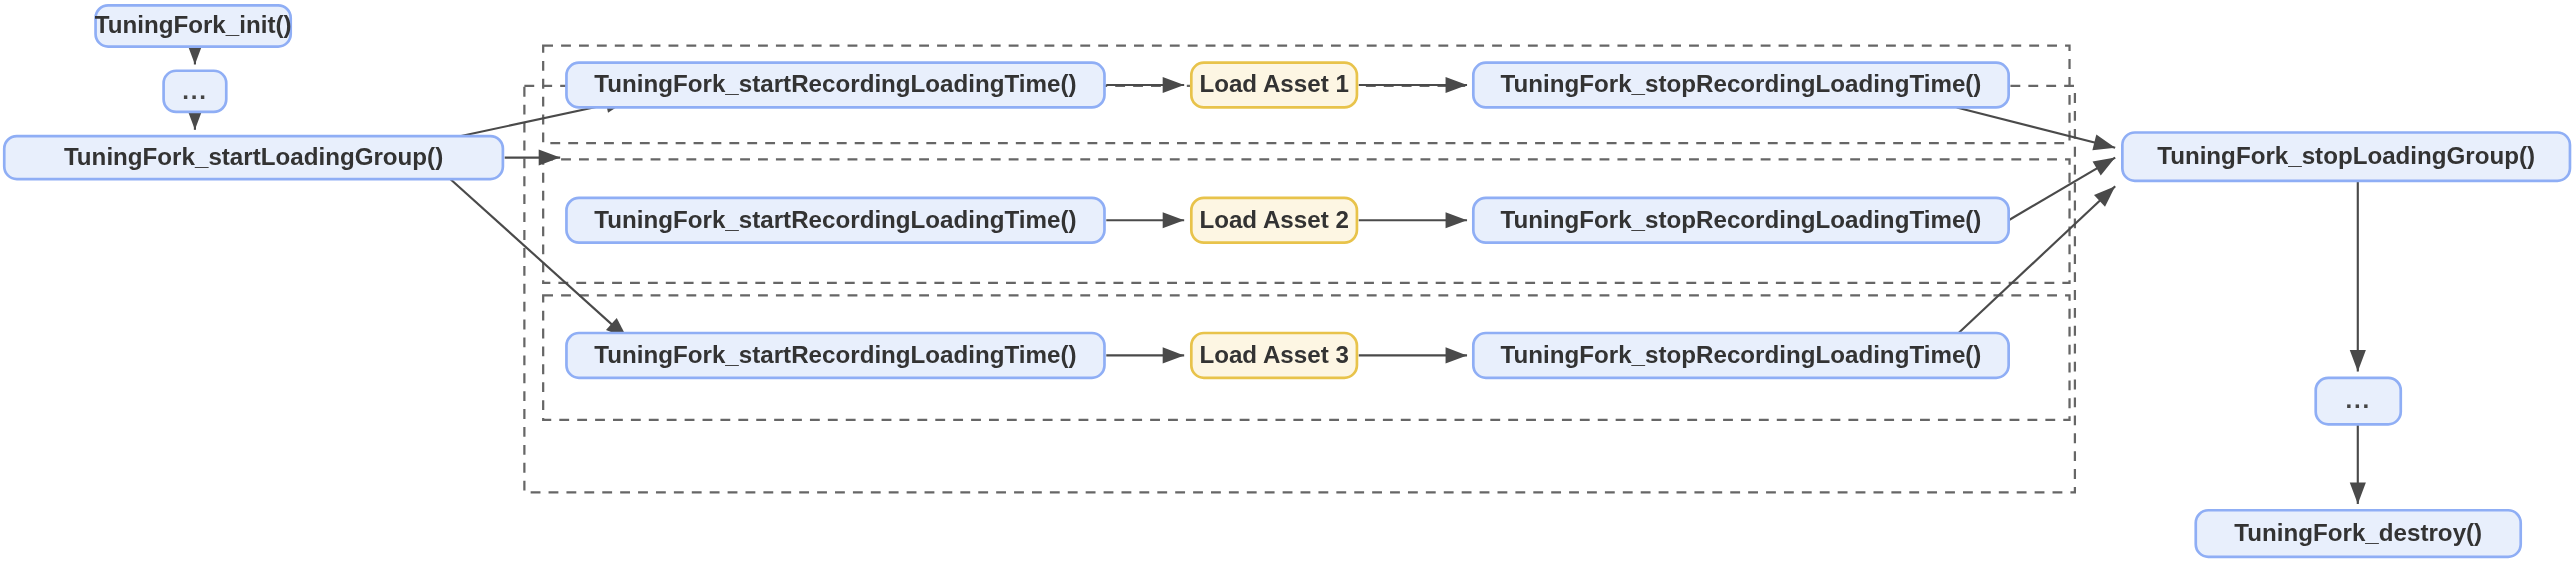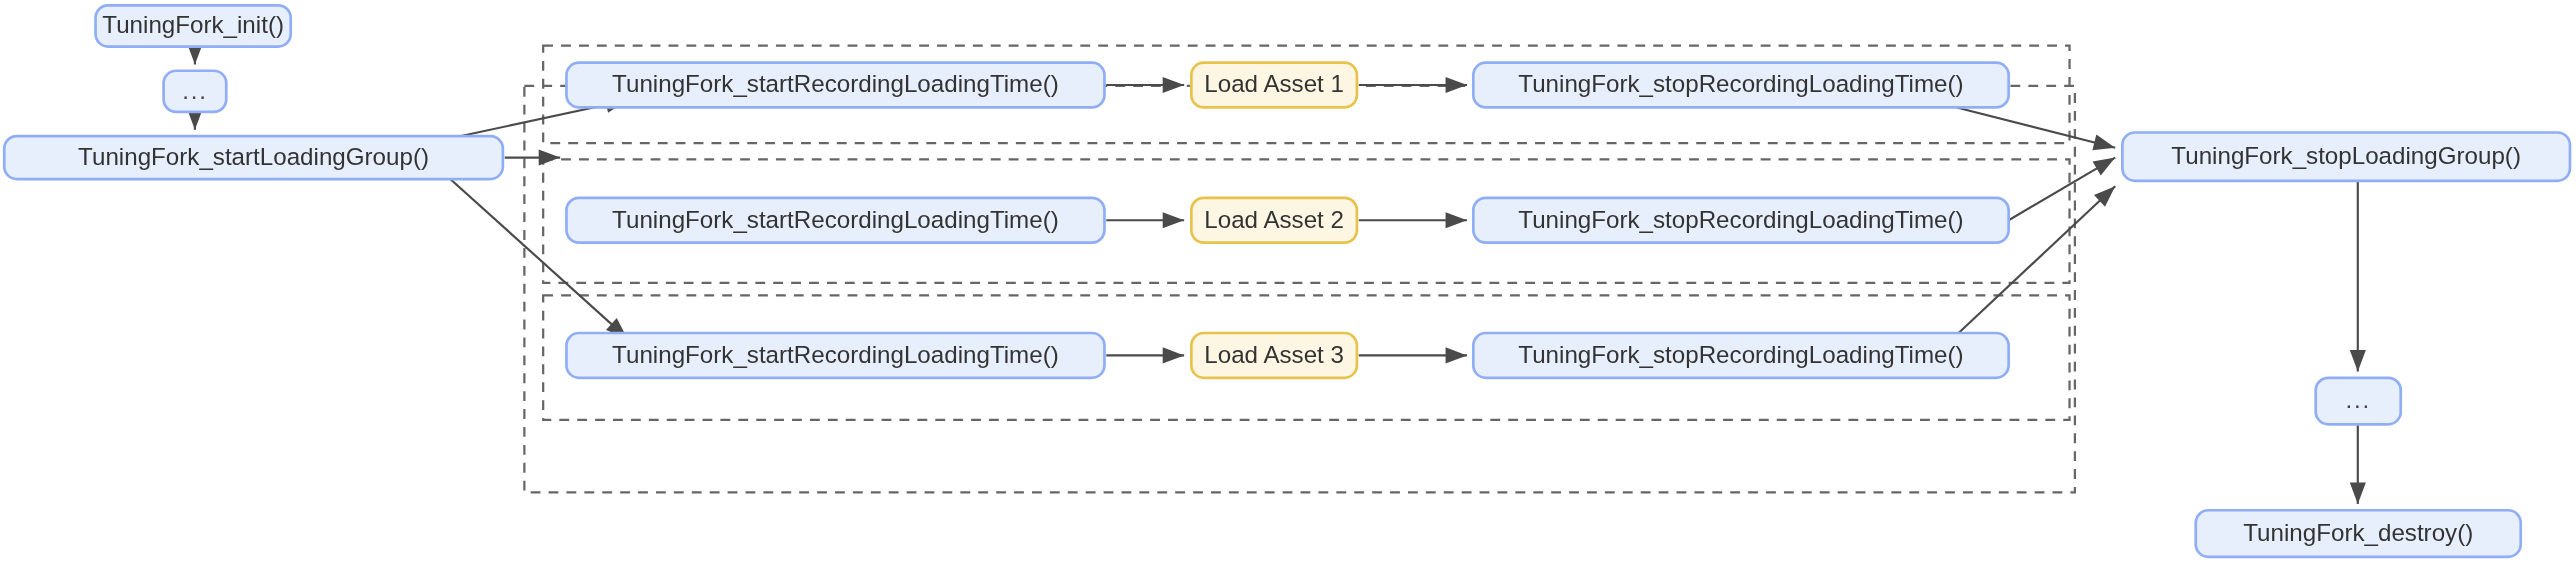--- a/index.html
+++ b/index.html
@@ -9,20 +9,21 @@
   }
   body {
     font-family: "Liberation Sans", sans-serif;
   }
   #diagram-root {
     position: relative;
     width: 2576px;
     height: 581px;
     background: #ffffff;
     overflow: hidden;
+    font-weight: bold;
   }
   svg.flowchart {
     display: block;
     width: 2576px;
     height: 581px;
   }
   .node-rect-blue {
     fill: #E8EFFC;
     stroke: #8FAEF5;
     stroke-width: 3px;

